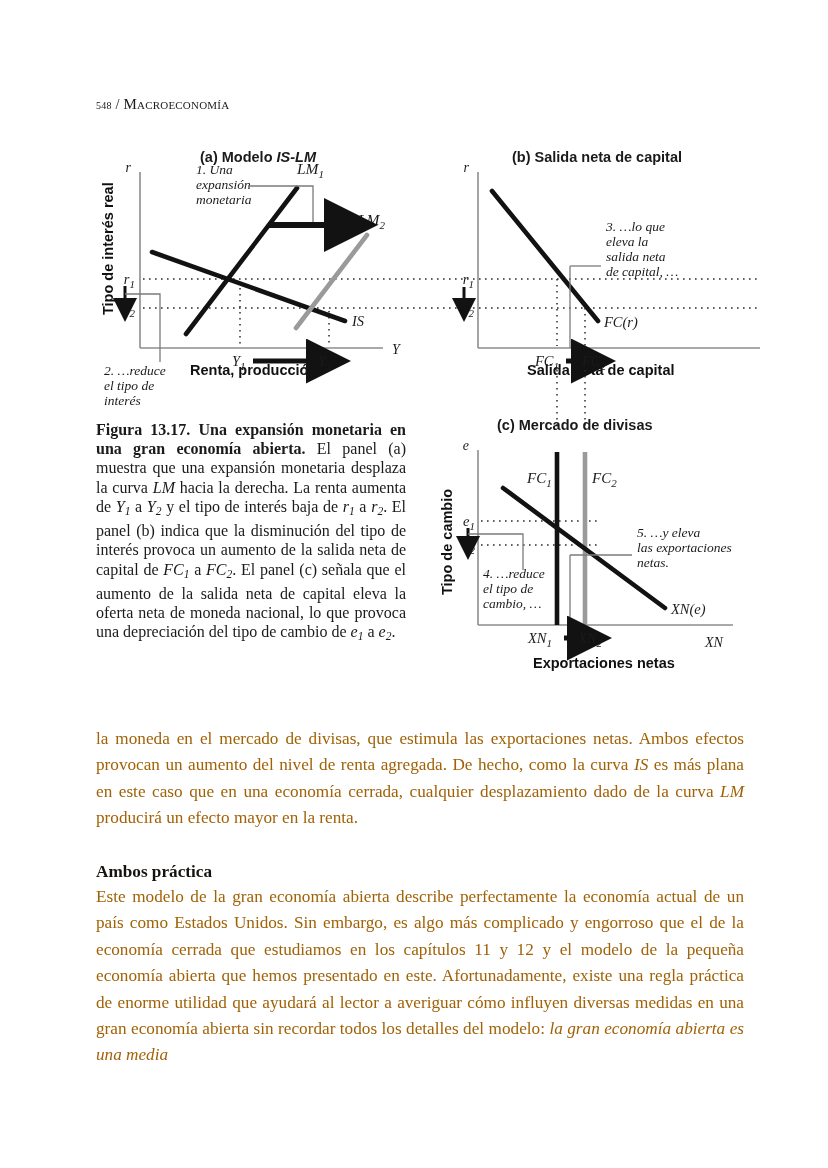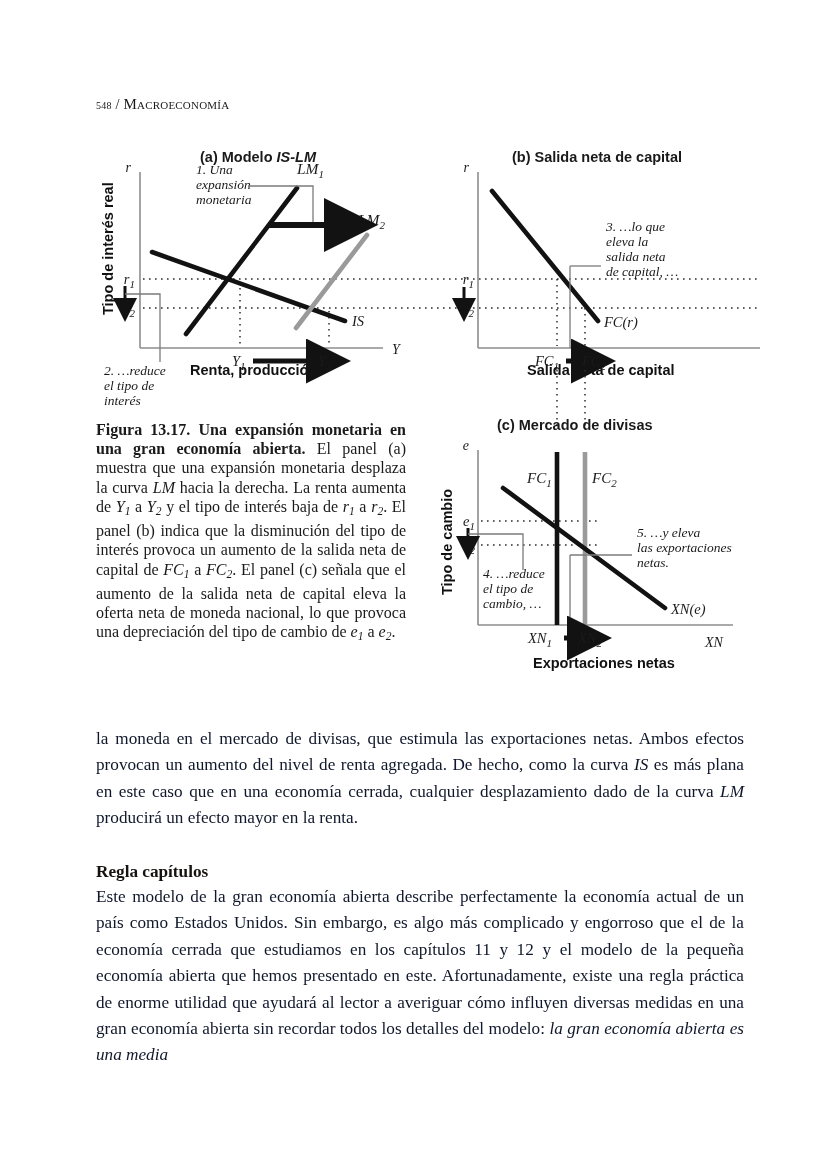--- a/index.html
+++ b/index.html
@@ -61,21 +61,21 @@
 
   
   .body-col {
     position: absolute;
     left: 96px;
     width: 648px;
     font-family: "Liberation Serif", serif;
     font-size: 17.2px;
     line-height: 26.4px;
     text-align: justify;
-    color: #0f172a;
+    color: #a16207;
   }
   #para-1 { top: 726px; }
   #section-heading {
     position: absolute;
     left: 96px;
     top: 862px;
     font-family: "Liberation Serif", serif;
     font-weight: bold;
     font-size: 17.2px;
     color: #15120f;
@@ -284,15 +284,15 @@
       <tspan>XN</tspan><tspan dy="4" font-size="11">2</tspan>
     </text>
   </g>
 </svg>
 </div>
 
 <div id="figure-caption"><b><span>Figura 13.17.</span> <span>Una expansión monetaria en una gran economía abierta.</span></b><span> El panel (a) muestra que una expansión monetaria desplaza la curva </span><span class="it">LM</span><span> hacia la derecha. La renta aumenta de </span><span class="it">Y</span><span class="sub it">1</span><span> a </span><span class="it">Y</span><span class="sub it">2</span><span> y el tipo de interés baja de </span><span class="it">r</span><span class="sub it">1</span><span> a </span><span class="it">r</span><span class="sub it">2</span><span>. El panel (b) indica que la disminución del tipo de interés provoca un aumento de la salida neta de capital de </span><span class="it">FC</span><span class="sub it">1</span><span> a </span><span class="it">FC</span><span class="sub it">2</span><span>. El panel (c) señala que el aumento de la salida neta de capital eleva la oferta neta de moneda nacional, lo que provoca una depreciación del tipo de cambio de </span><span class="it">e</span><span class="sub it">1</span><span> a </span><span class="it">e</span><span class="sub it">2</span><span>.</span></div>
 
 <div id="para-1" class="body-col"><span>la moneda en el mercado de divisas, que estimula las exportaciones netas. Ambos efectos provocan un aumento del nivel de renta agregada. De hecho, como la curva </span><span class="it">IS</span><span> es más plana en este caso que en una economía cerrada, cualquier desplazamiento dado de la curva </span><span class="it">LM</span><span> producirá un efecto mayor en la renta.</span></div>
 
-<div id="section-heading">Regla capítulos</div>
+<div id="section-heading">Ambos práctica</div>
 
 <div id="para-2" class="body-col"><span>Este modelo de la gran economía abierta describe perfectamente la economía actual de un país como Estados Unidos. Sin embargo, es algo más complicado y engorroso que el de la economía cerrada que estudiamos en los capítulos 11 y 12 y el modelo de la pequeña economía abierta que hemos presentado en este. Afortunadamente, existe una regla práctica de enorme utilidad que ayudará al lector a averiguar cómo influyen diversas medidas en una gran economía abierta sin recordar todos los detalles del modelo: </span><span class="tail">la gran economía abierta es una media</span></div>
 
 </body></html>

